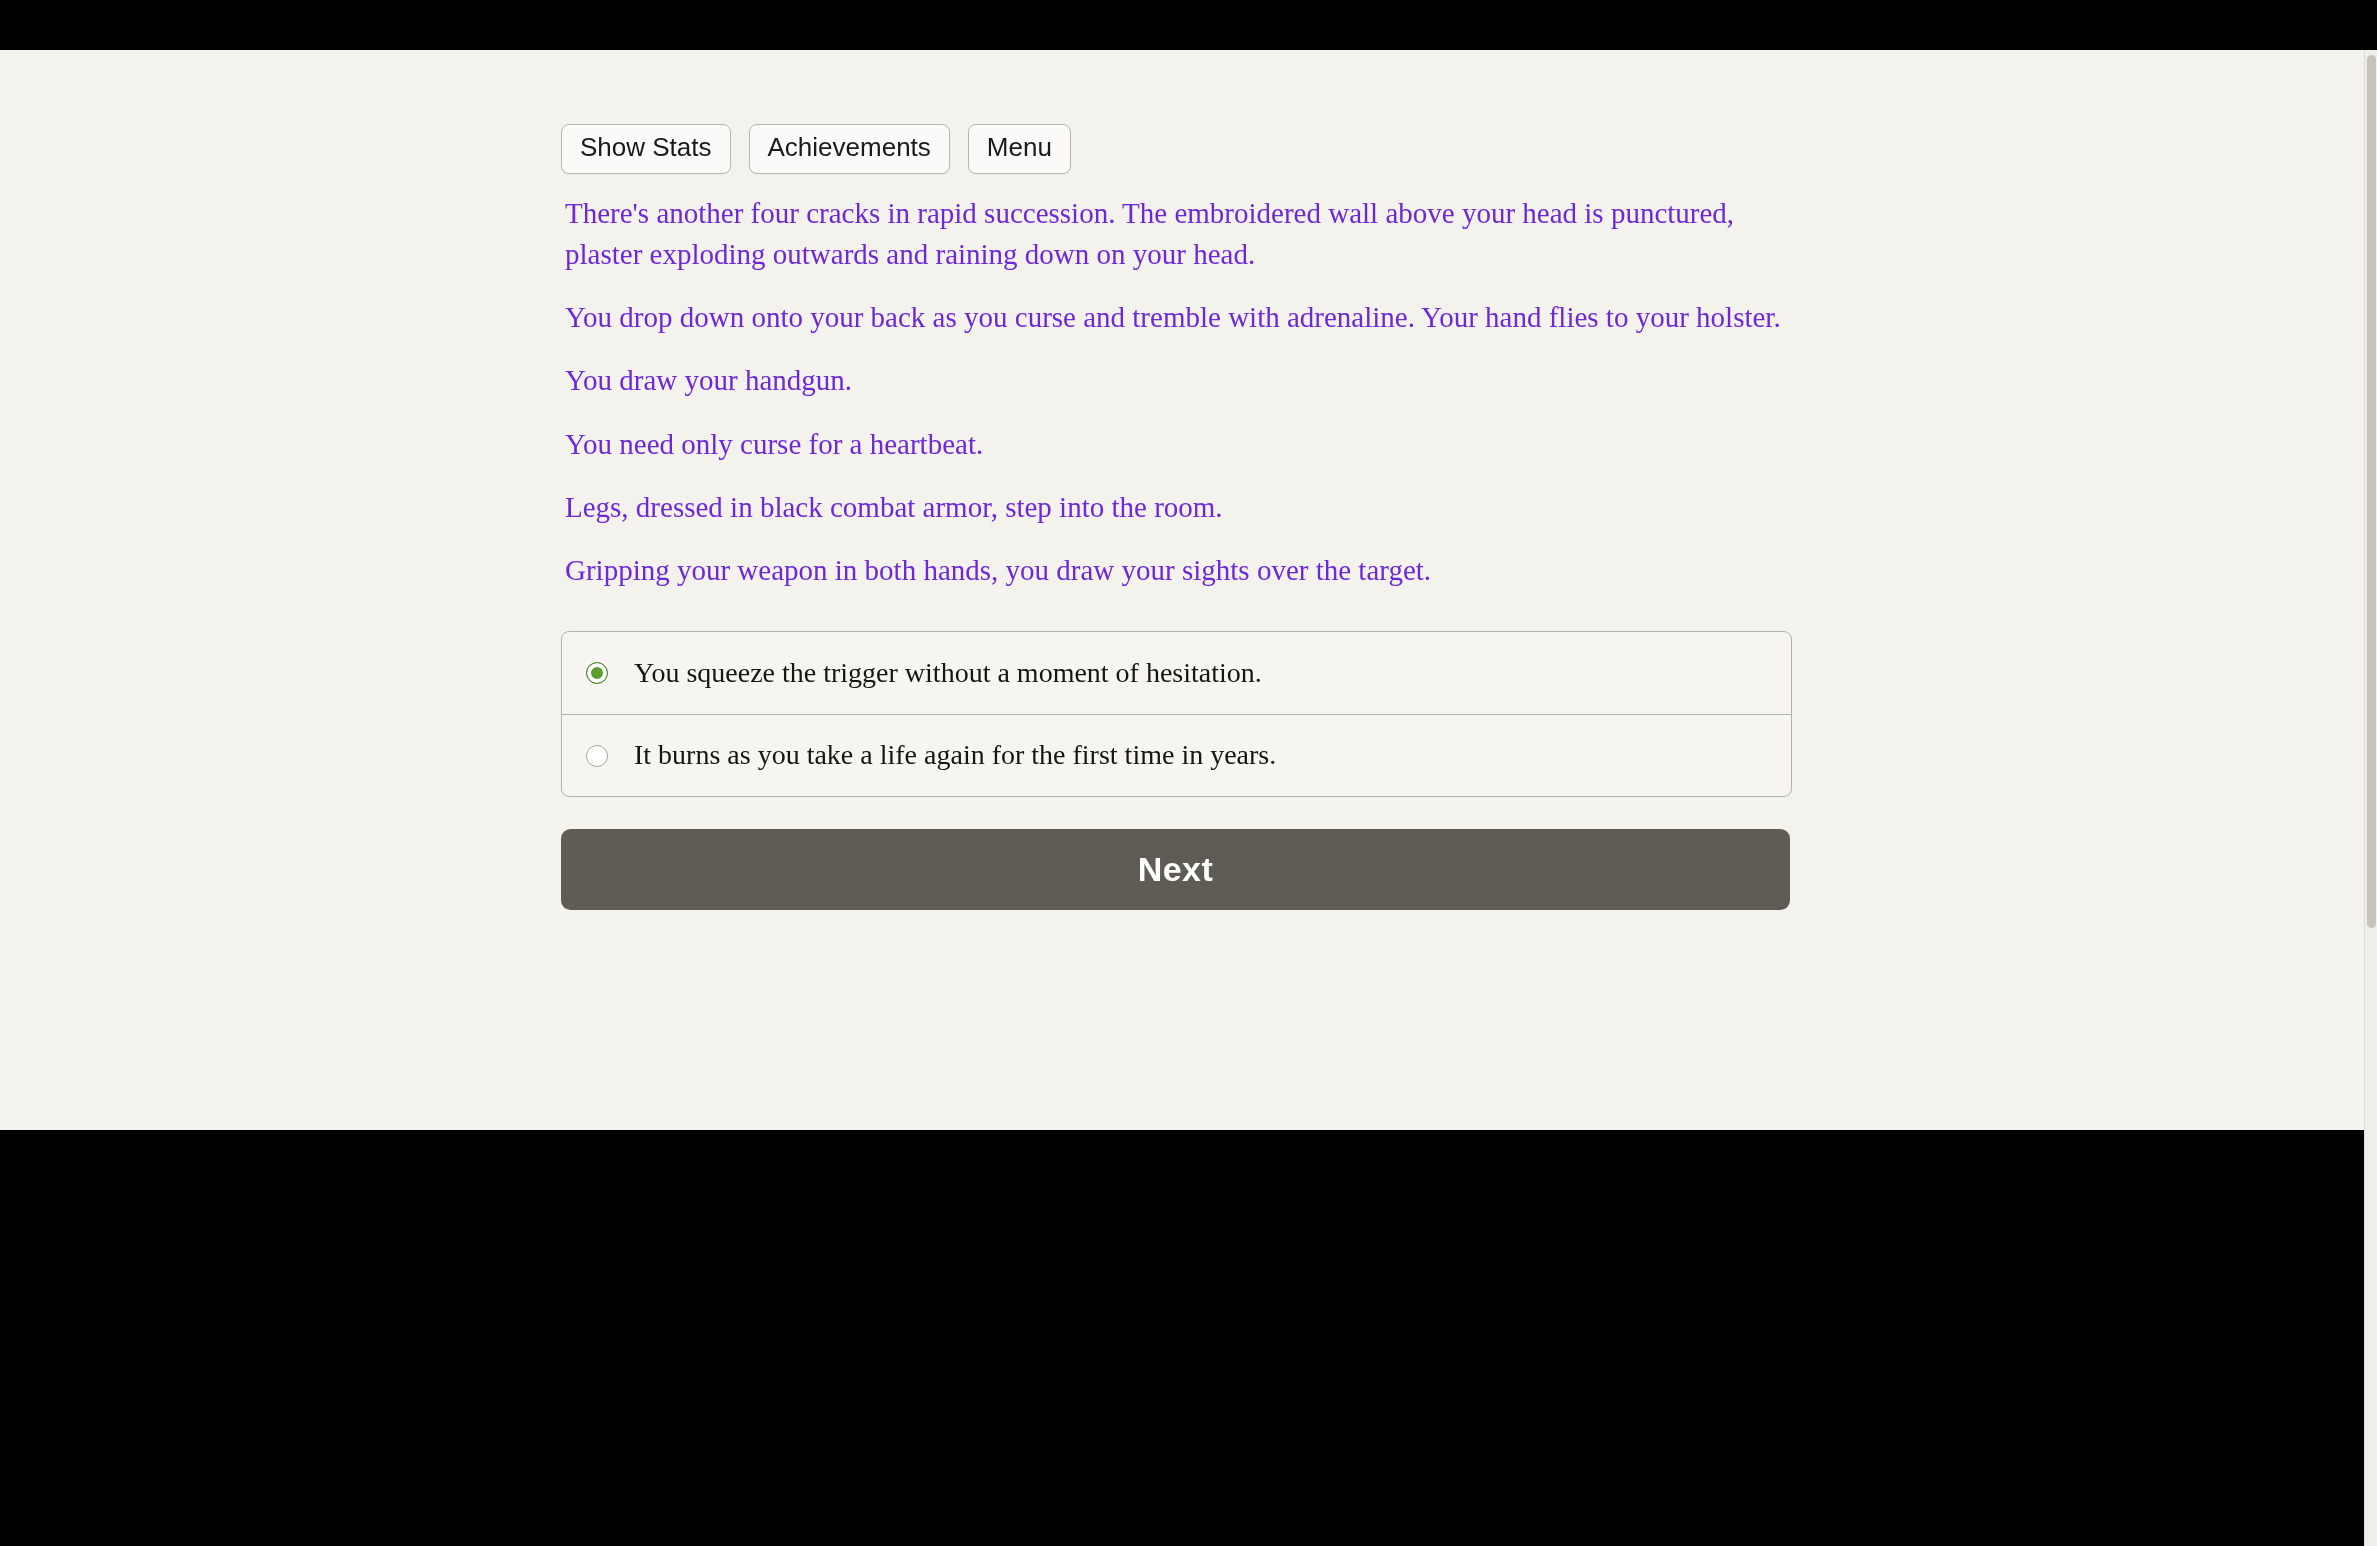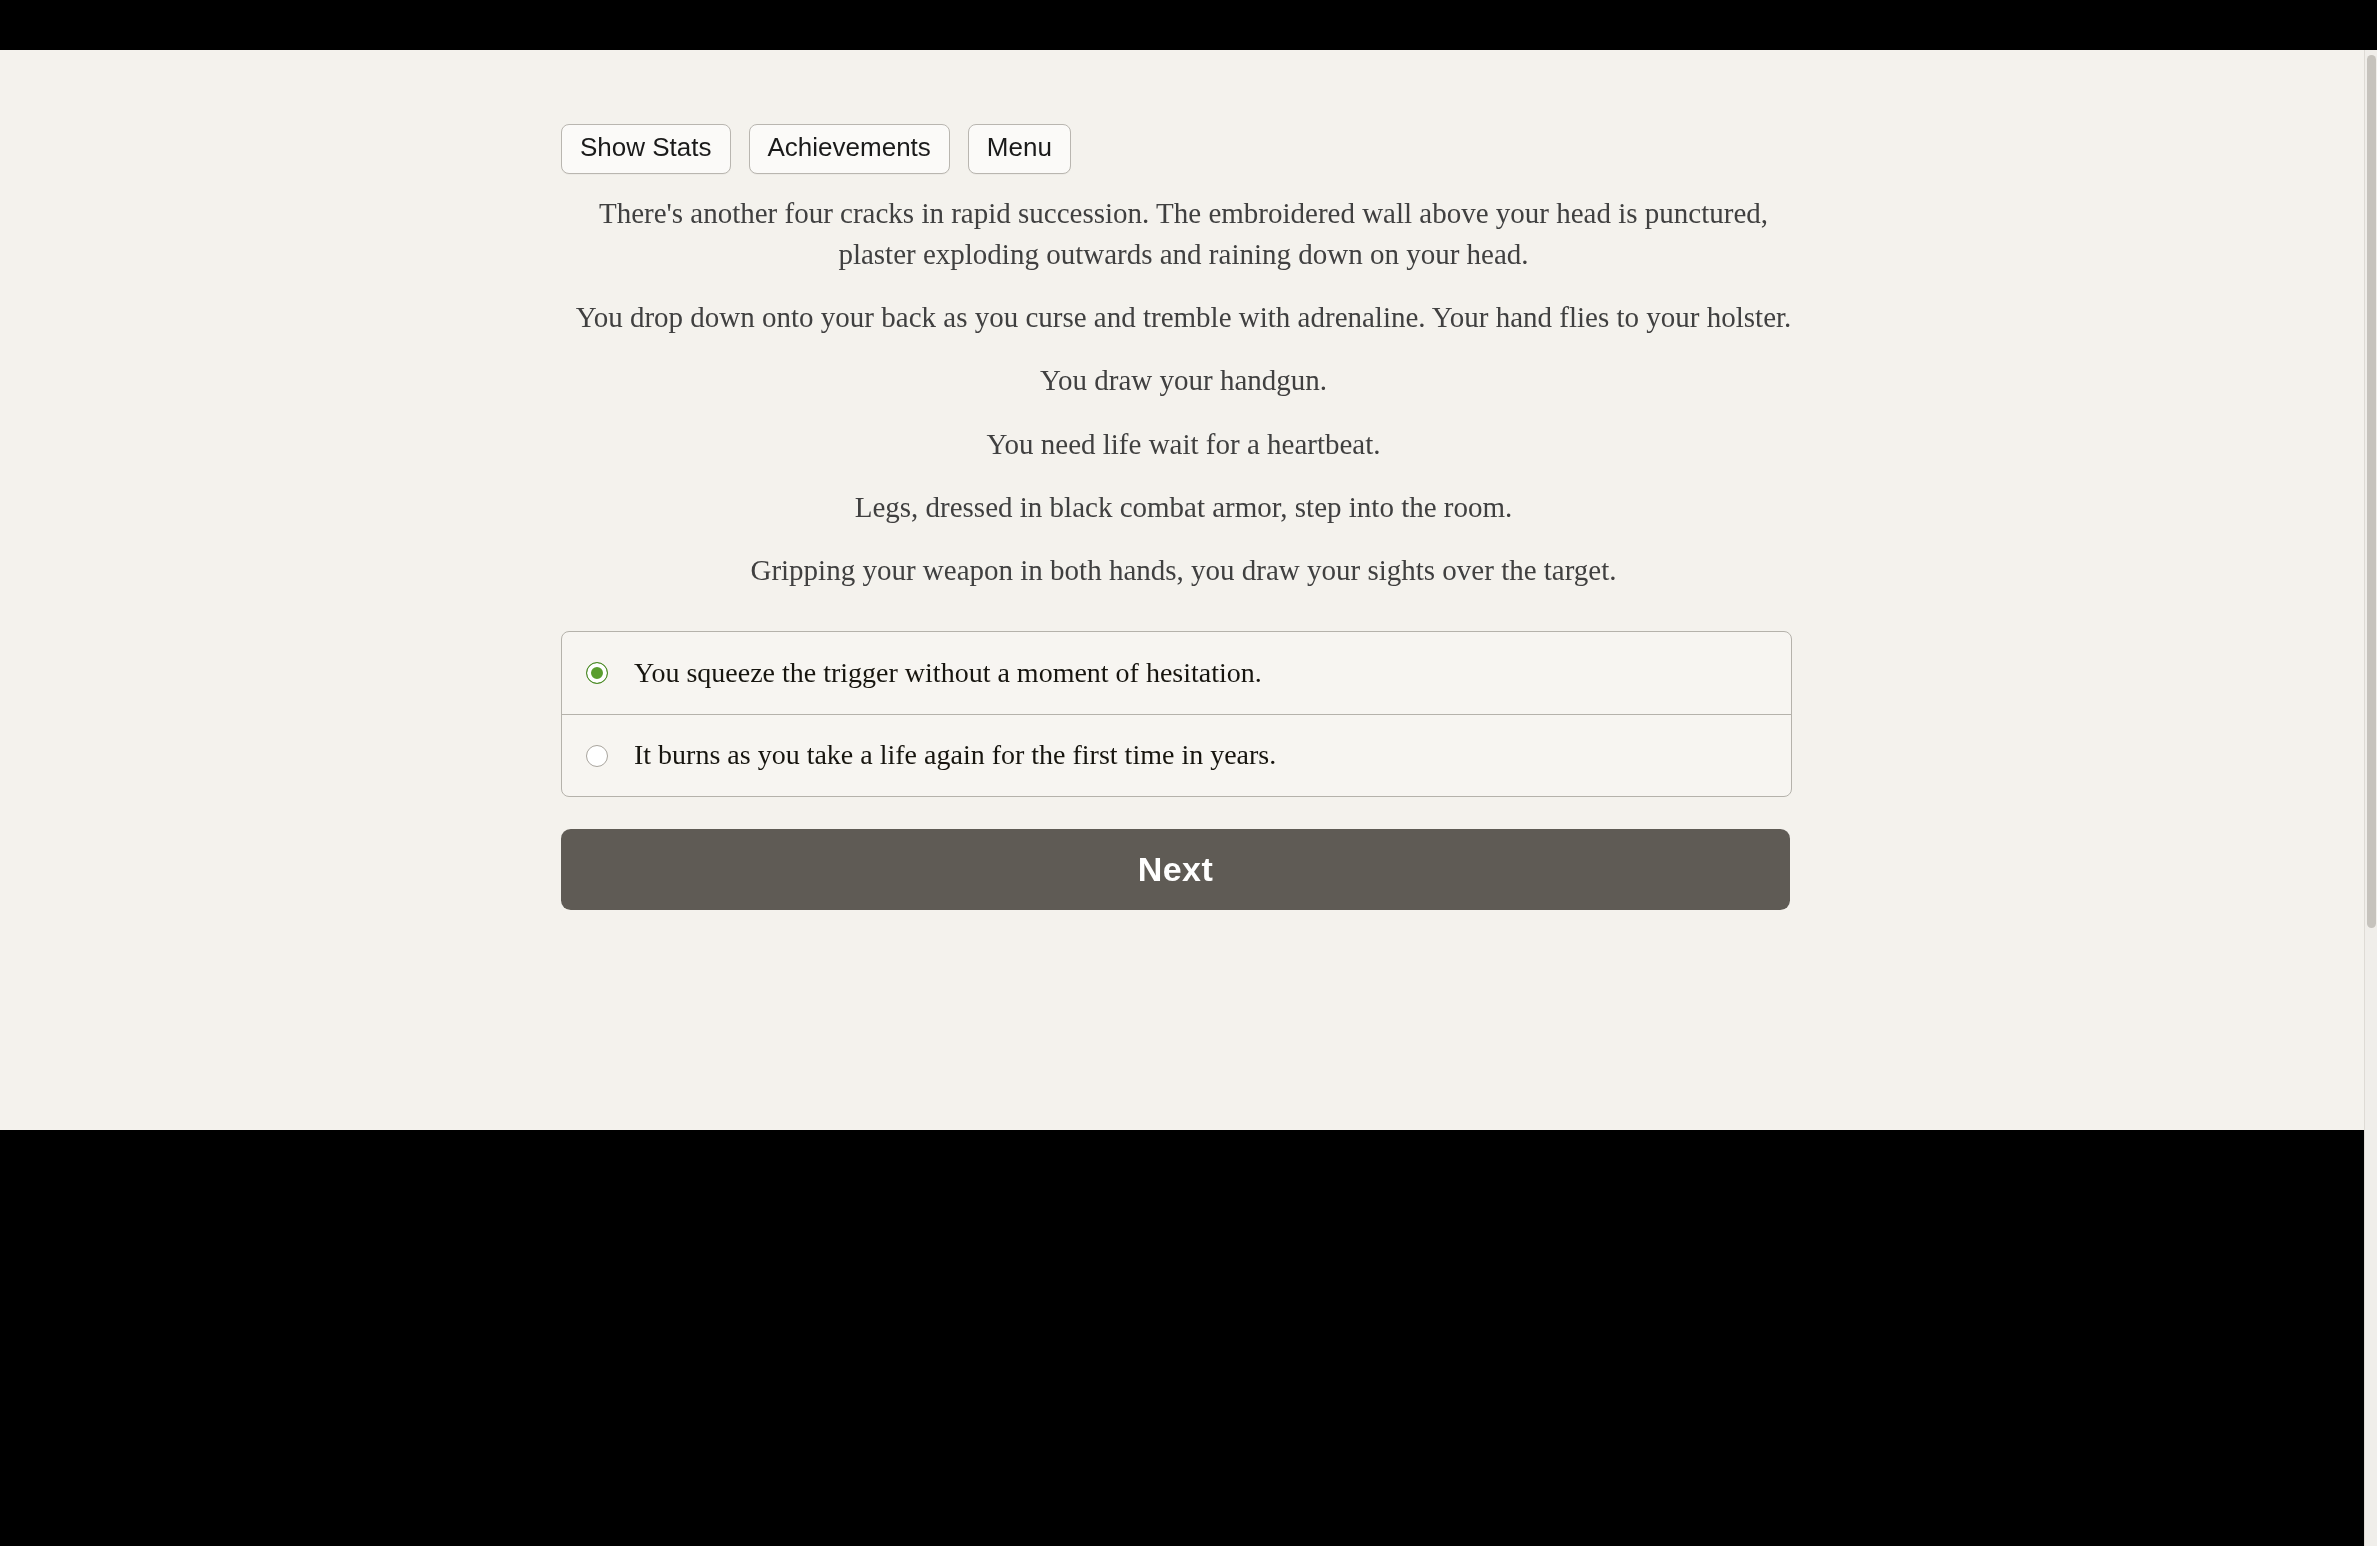--- a/index.html
+++ b/index.html
@@ -81,24 +81,23 @@
     line-height: 1.15;
     cursor: pointer;
     box-shadow: 0 0.8px 0 rgba(0,0,0,0.04);
   }
 
   
   .story-p {
     font-family: "Liberation Serif", serif;
     font-size: 29px;
     line-height: 1.42;
-    color: #404040;
-    margin: 0 0 22px 12px;
+    color: #6d28d9;
+    margin: 0 0 22px 4px;
     max-width: 1221px;
-    text-align: center;
   }
 
   
   #choices {
     margin-top: 40px;
     border: 0.8px solid #b5b2ab;
     border-radius: 8px;
     background: #f7f5f1;
     overflow: hidden;
     width: 1229px;
@@ -169,21 +168,21 @@
 
       <div id="nav">
         <button class="nav-btn">Show Stats</button>
         <button class="nav-btn">Achievements</button>
         <button class="nav-btn">Menu</button>
       </div>
 
       <p class="story-p">There's another four cracks in rapid succession. The embroidered wall above your head is punctured, plaster exploding outwards and raining down on your head.</p>
       <p class="story-p">You drop down onto your back as you curse and tremble with adrenaline. Your hand flies to your holster.</p>
       <p class="story-p">You draw your handgun.</p>
-      <p class="story-p">You need life wait for a heartbeat.</p>
+      <p class="story-p">You need only curse for a heartbeat.</p>
       <p class="story-p">Legs, dressed in black combat armor, step into the room.</p>
       <p class="story-p">Gripping your weapon in both hands, you draw your sights over the target.</p>
 
       <div id="choices">
         <div class="choice">
           <span class="radio selected"></span>
           <span class="choice-label">You squeeze the trigger without a moment of hesitation.</span>
         </div>
         <div class="choice">
           <span class="radio"></span>

